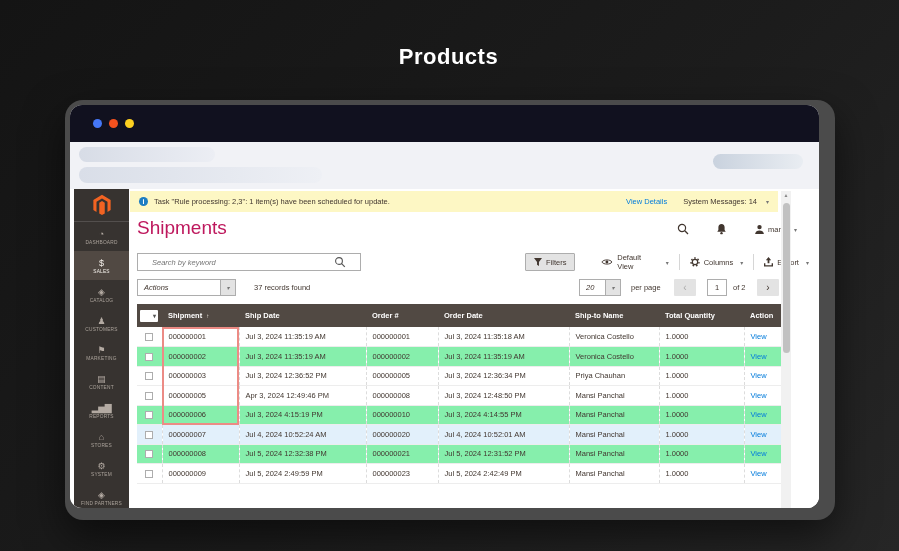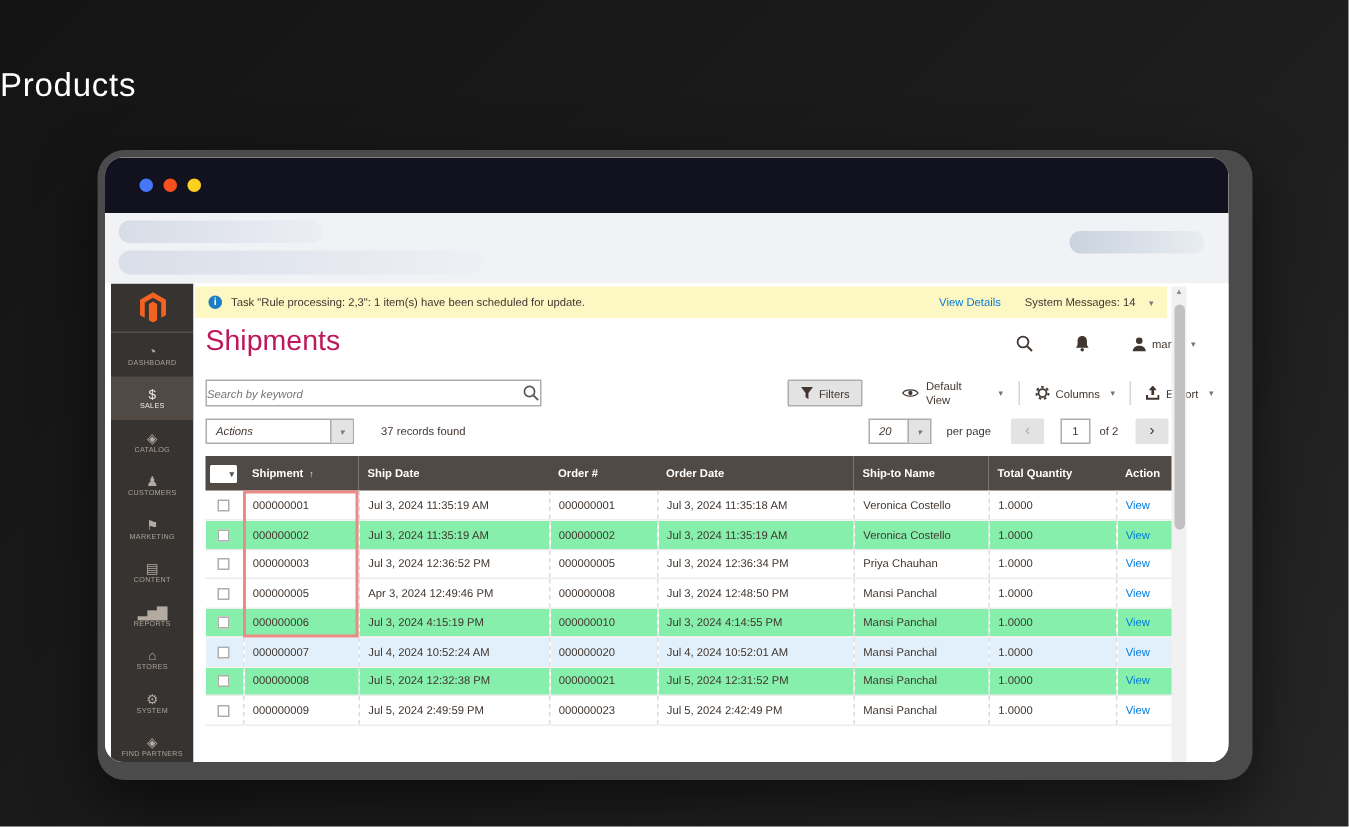--- a/index.html
+++ b/index.html
@@ -1,19 +1,19 @@
 <!DOCTYPE html>
 <html><head>
 <meta charset="utf-8">
 <style>
   * { margin:0; padding:0; box-sizing:border-box; }
   html,body { width:899px; height:551px; overflow:hidden; }
   body { font-family:"Liberation Sans", sans-serif; background:linear-gradient(135deg,#141414 0%,#1c1c1c 55%,#262626 100%); position:relative; }
 
-  .page-title { position:absolute; top:44px; left:0; width:897px; text-align:left; color:#fff; font-size:22px; font-weight:400; letter-spacing:.5px; }
+  .page-title { position:absolute; top:44px; left:0; width:897px; text-align:center; color:#fff; font-size:22px; font-weight:700; letter-spacing:.5px; }
 
   .window { position:absolute; left:65px; top:100px; width:770px; height:420px; background:#4b4b4b; border-radius:18px; padding:5px 16px 12px 5px; box-shadow:0 16px 40px rgba(0,0,0,.55); }
   .win-inner { width:100%; height:100%; border-radius:12px; overflow:hidden; display:flex; flex-direction:column; background:#fff; }
 
   .titlebar { height:37px; background:#11111f; display:flex; align-items:center; padding-left:23px; gap:7px; flex:none; }
   .dot { width:9px; height:9px; border-radius:50%; display:inline-block; }
 
   .chrome { height:47px; background:#f1f2f6; position:relative; flex:none; }
   .pill { position:absolute; border-radius:8px; }
   .pill1 { left:9px; top:5px; width:136px; height:15px; background:linear-gradient(90deg,#d7dce6,#eceef4); }
@@ -40,21 +40,21 @@
   .banner .msg { flex:1; }
   .banner .vd { color:#007bdb; margin-right:10px; cursor:pointer; }
   .banner .sm { color:#41362f; }
   .caret { font-size:6px; color:#777; margin-left:3px; }
 
   .shipments-title { position:absolute; left:8px; top:28px; font-size:19px; color:#be185d; }
   .head-icons { position:absolute; top:34px; left:548px; display:flex; align-items:center; gap:27px;justify-content:flex-end; }
   .head-icons svg { display:block; }
   .acct { display:flex; align-items:center; gap:3px; cursor:pointer; }
 
-  .search-box { position:absolute; left:8px; top:64px; width:224px; height:18px; border:1px solid #adadad; background:#fff; display:flex; align-items:center; padding:0 0; }
+  .search-box { position:absolute; left:8px; top:64px; width:224px; height:18px; border:1px solid #adadad; background:#fff; display:flex; align-items:center; padding:0 14px; }
   .search-box input { border:none; outline:none; flex:1; font-family:"Liberation Sans",sans-serif; font-size:7.5px; font-style:italic; color:#777; background:transparent; }
 
   .tb1 { position:absolute; top:64px; left:396px; display:flex; align-items:center; height:18px; }
   .btn-filters { display:flex; align-items:center; gap:4px; border:1px solid #adadad; background:#e3e3e3; height:18px; padding:0 8px; border-radius:1px; cursor:pointer; }
   .tb-link { display:flex; align-items:center; gap:4px; cursor:pointer; padding:0 10px; height:14px; }
   .tb-sep { width:1px; height:16px; background:#d6d6d6; }
 
   .tb2 { position:absolute; top:90px; left:8px; right:0; height:17px; }
   .sel-box { position:absolute; display:flex; align-items:stretch; border:1px solid #adadad; background:#fff; height:17px; cursor:pointer;font-style:italic; }
   .sel-box .val { display:flex; align-items:center; padding:0 6px; flex:1; }

